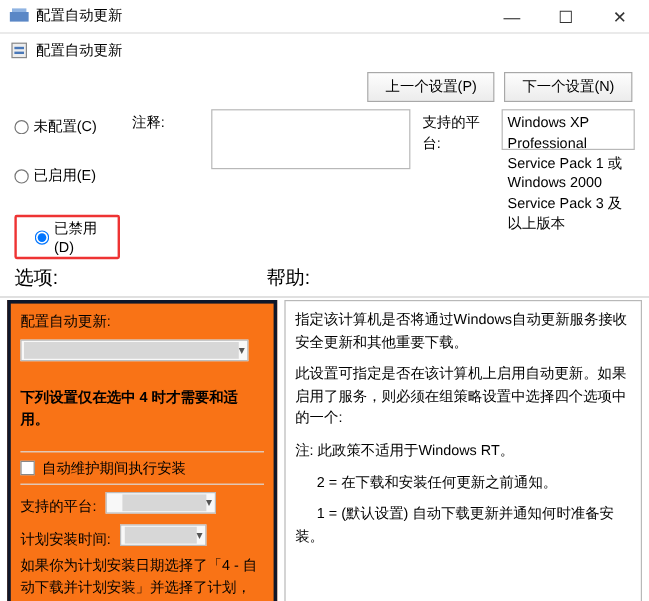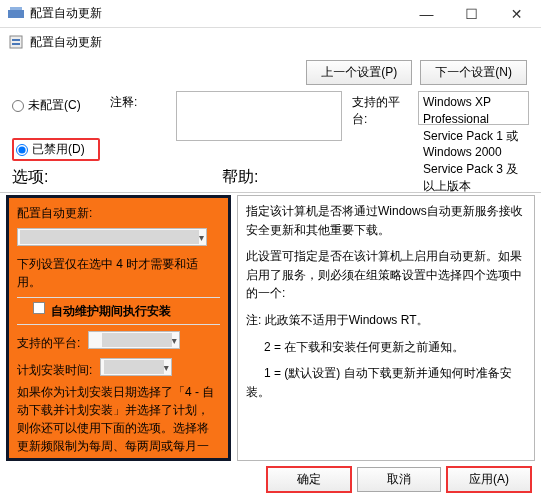--- a/index.html
+++ b/index.html
@@ -50,21 +50,21 @@
   outline:2px solid #e33;
   outline-offset:-1px;
 }
 .config-row {
   display:flex; gap:10px; padding:0 12px; align-items:flex-start;
 }
 .radio-col {
   width:88px; padding-top:6px; display:flex; flex-direction:column; gap:24px;
 }
 .radio-item { display:flex; align-items:center; gap:4px; font-size:12px;}
-.radio-item.highlight { border:2px solid #e33; padding:1px 2px; border-radius:2px;}
+.radio-item.highlight { border:2px solid #e33; padding:1px 15px; border-radius:2px;}
 .radio { width:12px;height:12px; }
 .form-col { flex:1; display:flex; gap:10px;}
 .form-line { display:flex; gap:6px; align-items:flex-start; }
 .form-label { width:60px; padding-top:3px;}
 .textarea {
   flex:1; height:50px; border:1px solid #b8b8b8; background:#fff; resize:none;
   font-size:12px; padding:2px;
 }
 .platform-box {
   flex:1; border:1px solid #b8b8b8; background:#fff; font-size:12px;
@@ -91,21 +91,21 @@
 }
 .grayblock.w180{width:190px;}
 .grayblock.w70{width:70px;}
 .grayblock.w60{width:60px;}
 .dropdown {
   display:inline-flex; align-items:center; justify-content:flex-end;
   border:1px solid #bcbcbc; background:#f8f8f8; height:18px; padding:0 2px;
 }
 .dropdown .chev{font-size:10px; color:#555;}
 .field-section { margin:6px 0 2px; }
-.checkbox-row { display:flex; gap:6px; margin:4px 16px;font-weight:bold;}
+.checkbox-row { display:flex; align-items:center; gap:6px; margin:4px 0;}
 .checkbox { width:12px;height:12px;border:1px solid #888;background:#fff;display:inline-block;}
 .hr-thin { height:1px;background:#ddd;margin:4px 0;}
 .help-panel p { margin-bottom:8px; text-indent:0; }
 .help-panel p.indent { text-indent:1.5em;}
 .footer {
   display:flex; justify-content:flex-end; gap:6px; padding:6px 10px;
 }
 .sm-icon svg{display:block;}
 </style>
 </head>
@@ -141,20 +141,24 @@
   <div class="btn">上一个设置(P)</div>
   <div class="btn">下一个设置(N)</div>
 </div>
 
 <div class="config-row">
   <div class="radio-col">
     <label class="radio-item">
       <input type="radio" class="radio" name="state" style="">
       <span>未配置(C)</span>
     </label>
+    <label class="radio-item">
+      <input type="radio" class="radio" name="state" style="">
+      <span>已启用(E)</span>
+    </label>
     <label class="radio-item highlight">
       <input type="radio" class="radio" name="state" checked="" style="">
       <span>已禁用(D)</span>
     </label>
   </div>
 
   <div class="form-col">
     <div class="form-line">
       <div class="form-label">注释:</div>
       <textarea class="textarea" style=""></textarea>
@@ -174,21 +178,21 @@
 
 <div class="body-panels">
   <div class="options-panel">
     <div>配置自动更新:</div>
     <div class="field-section">
       <span class="dropdown" style="width:190px;">
         <span class="grayblock w180"></span>
         <span class="chev">▾</span>
       </span>
     </div>
-    <div style="margin:6px 0;">下列设置仅在选中 4 时才需要和适用。</div>
+    <div style="margin:18px 0;font-weight:bold;">下列设置仅在选中 4 时才需要和适用。</div>
     <div class="hr-thin"></div>
     <div class="checkbox-row">
       <span class="checkbox"></span>
       <span>自动维护期间执行安装</span>
     </div>
     <div class="hr-thin"></div>
     <div class="field-section">
       <span>支持的平台:</span>
       <span class="dropdown" style="width:92px;margin-left:4px;">
         <span class="grayblock w70"></span>

